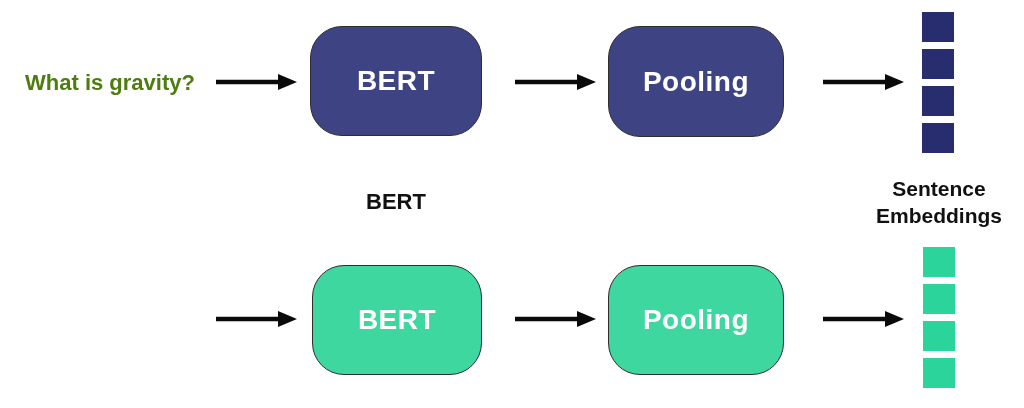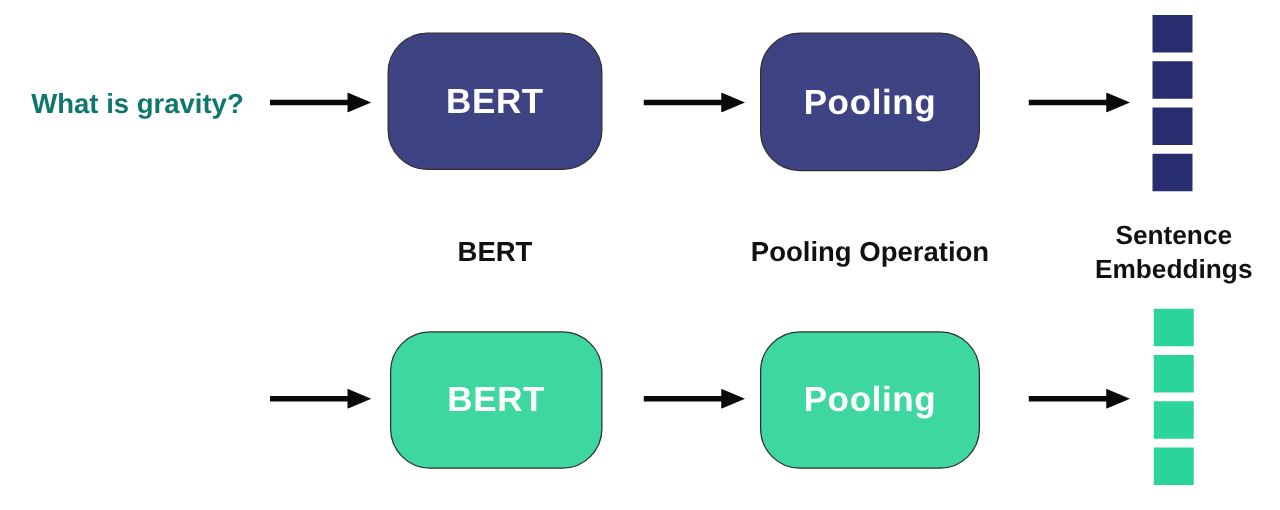--- a/index.html
+++ b/index.html
@@ -22,21 +22,21 @@
   
   .arrow{position:absolute;width:82px;height:16px;}
   .a1r1{left:215px;top:74px;}
   .a2r1{left:514px;top:74px;}
   .a3r1{left:822px;top:74px;}
   .a1r2{left:215px;top:311px;}
   .a2r2{left:514px;top:311px;}
   .a3r2{left:822px;top:311px;}
   
   .input-label{
-    position:absolute;font-weight:bold;font-size:22px;color:#0f766e;
+    position:absolute;font-weight:bold;font-size:22px;color:#4d7c0f;
     text-align:center;line-height:30px;
   }
   .il1{left:0px;top:68px;width:220px;}
   .il2{left:25px;top:290px;width:170px;}
   
   .caption{
     position:absolute;font-weight:bold;font-size:22px;color:#111111;text-align:center;
   }
   .cap-bert{left:310px;top:189px;width:172px;}
   .cap-pool{left:571px;top:189px;width:250px;}
@@ -80,21 +80,20 @@
   </svg>
 
   <div class="squares sqcol1">
       <div class="sq"></div>
       <div class="sq"></div>
       <div class="sq"></div>
       <div class="sq"></div>
     </div>
 
   <div class="caption cap-bert">BERT</div>
-  <div class="caption cap-pool">Pooling Operation</div>
   <div class="caption cap-emb">
     <div>Sentence</div>
     <div>Embeddings</div>
   </div>
 
 
   <svg class="arrow a1r2" viewBox="0 0 82 16">
     <line x1="1" y1="8" x2="66" y2="8" stroke="var(--arrow,#0a0a0a)" stroke-width="4.5"></line>
     <path d="M63 0 L82 8 L63 16 Z" fill="var(--arrow,#0a0a0a)"></path>
   </svg>

